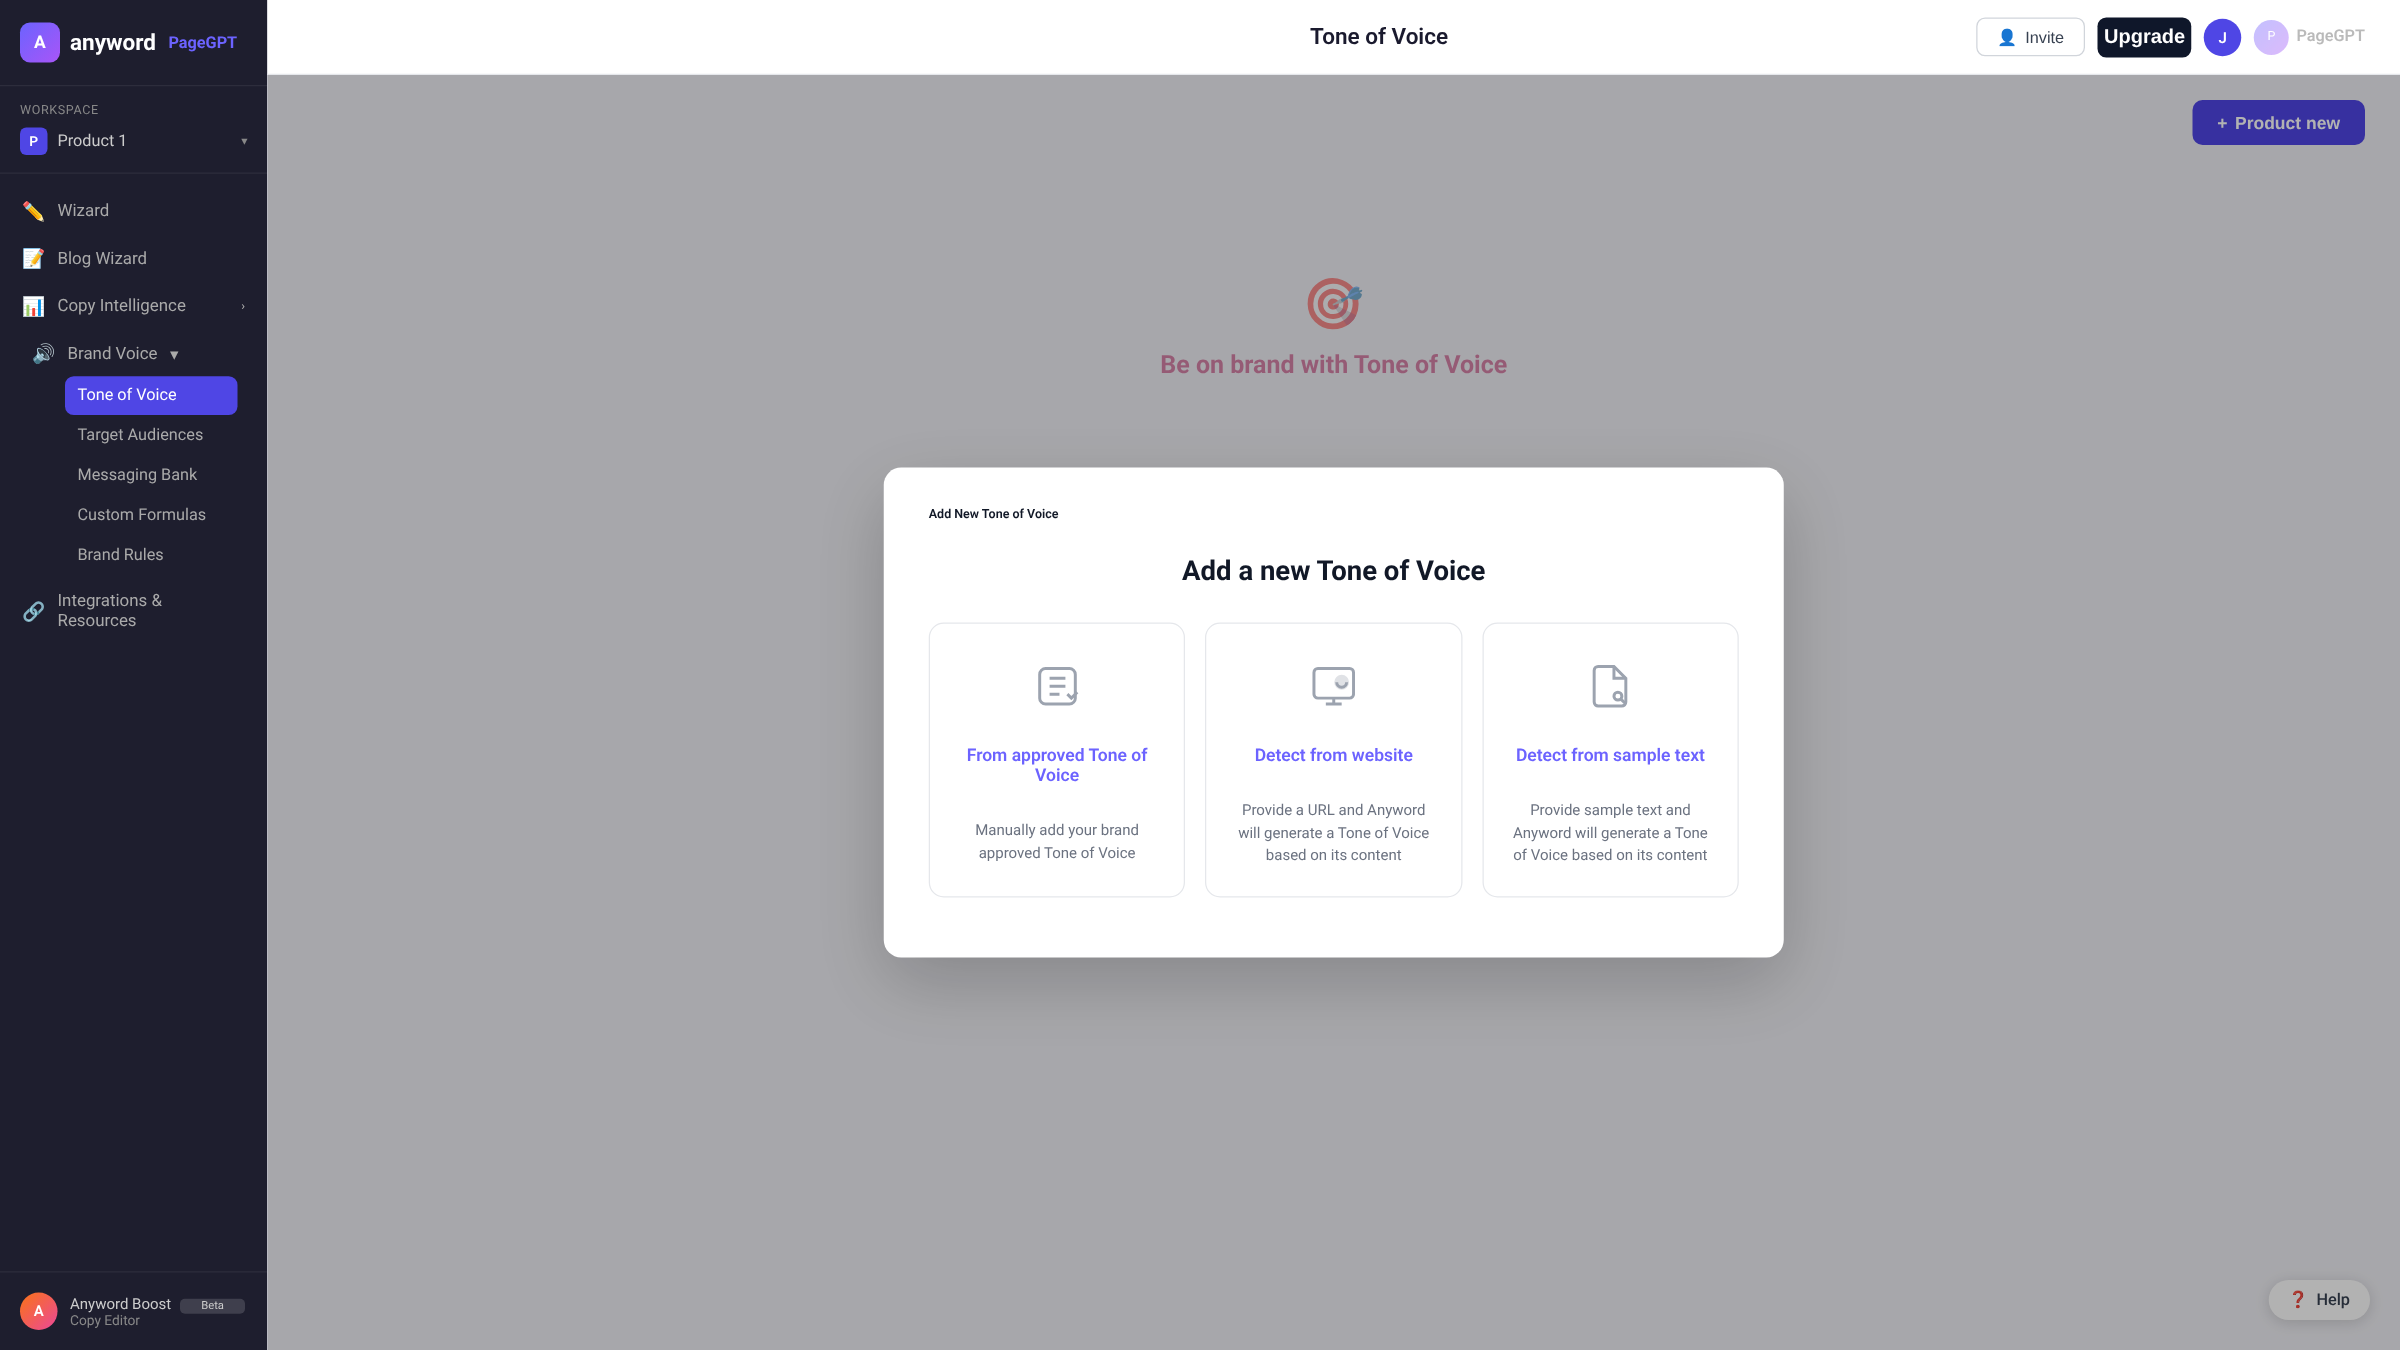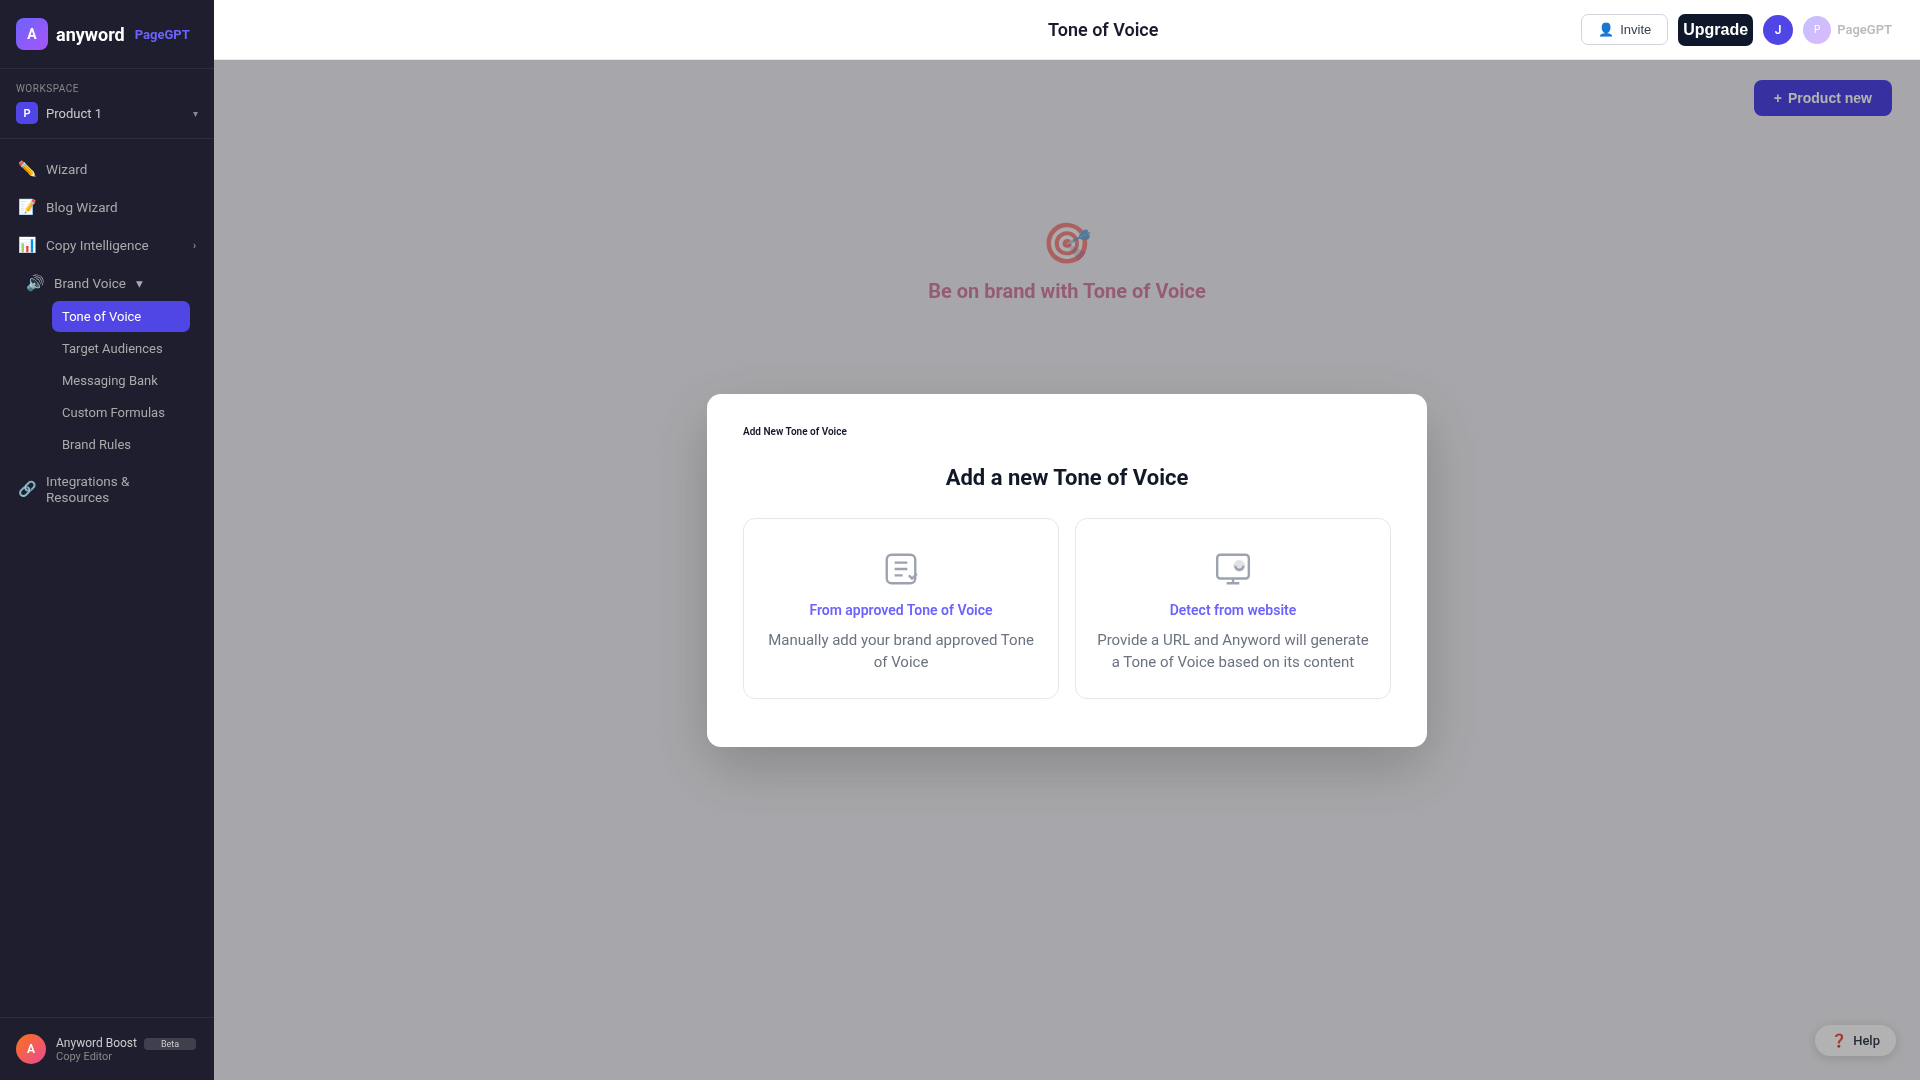--- a/index.html
+++ b/index.html
@@ -287,38 +287,38 @@
       gap: 16px;
     }
     .modal-card {
       flex: 1;
       border: 1.5px solid #e5e7eb;
       border-radius: 12px;
       padding: 28px 20px 24px;
       display: flex;
       flex-direction: column;
       align-items: center;
-      gap: 11px;
+      gap: 26px;
       cursor: pointer;
       transition: border-color 0.2s, box-shadow 0.2s;
     }
     .card-icon {
       width: 44px; height: 44px;
       display: flex; align-items: center; justify-content: center;
       font-size: 26px;
       color: #9ca3af;
     }
     .card-title {
       font-size: 14px;
       font-weight: 600;
       color: #6c63ff;
       text-align: center;
     }
     .card-desc {
-      font-size: 15px;
+      font-size: 12px;
       color: #6b7280;
       text-align: center;
       line-height: 1.5;
     }
 
     
     .help-btn {
       position: fixed;
       bottom: 24px;
       right: 24px;
@@ -467,20 +467,32 @@
                 <rect x="2" y="3" width="20" height="15" rx="2"></rect>
                 <path d="M8 21h8M12 18v3"></path>
                 <circle cx="16" cy="10" r="3" fill="#9ca3af" opacity="0.3"></circle>
                 <path d="M13.5 10a2.5 2.5 0 105 0"></path>
               </svg>
             </div>
             <div class="card-title">Detect from website</div>
             <div class="card-desc">Provide a URL and Anyword will generate a Tone of Voice based on its content</div>
           </div>
 
+          <div class="modal-card">
+            <div class="card-icon">
+              <svg width="38" height="38" viewBox="0 0 24 24" fill="none" stroke="#9ca3af" stroke-width="1.5">
+                <path d="M14 2H6a2 2 0 00-2 2v16a2 2 0 002 2h12a2 2 0 002-2V8z"></path>
+                <polyline points="14 2 14 8 20 8"></polyline>
+                <circle cx="16" cy="17" r="2" stroke="#9ca3af"></circle>
+                <path d="M17.5 18.5l2 2"></path>
+              </svg>
+            </div>
+            <div class="card-title">Detect from sample text</div>
+            <div class="card-desc">Provide sample text and Anyword will generate a Tone of Voice based on its content</div>
+          </div>
 
         </div>
       </div>
     </div>
   </div>
 </div>
 
 <div class="help-btn">
   <span>❓</span>
   <span>Help</span>

